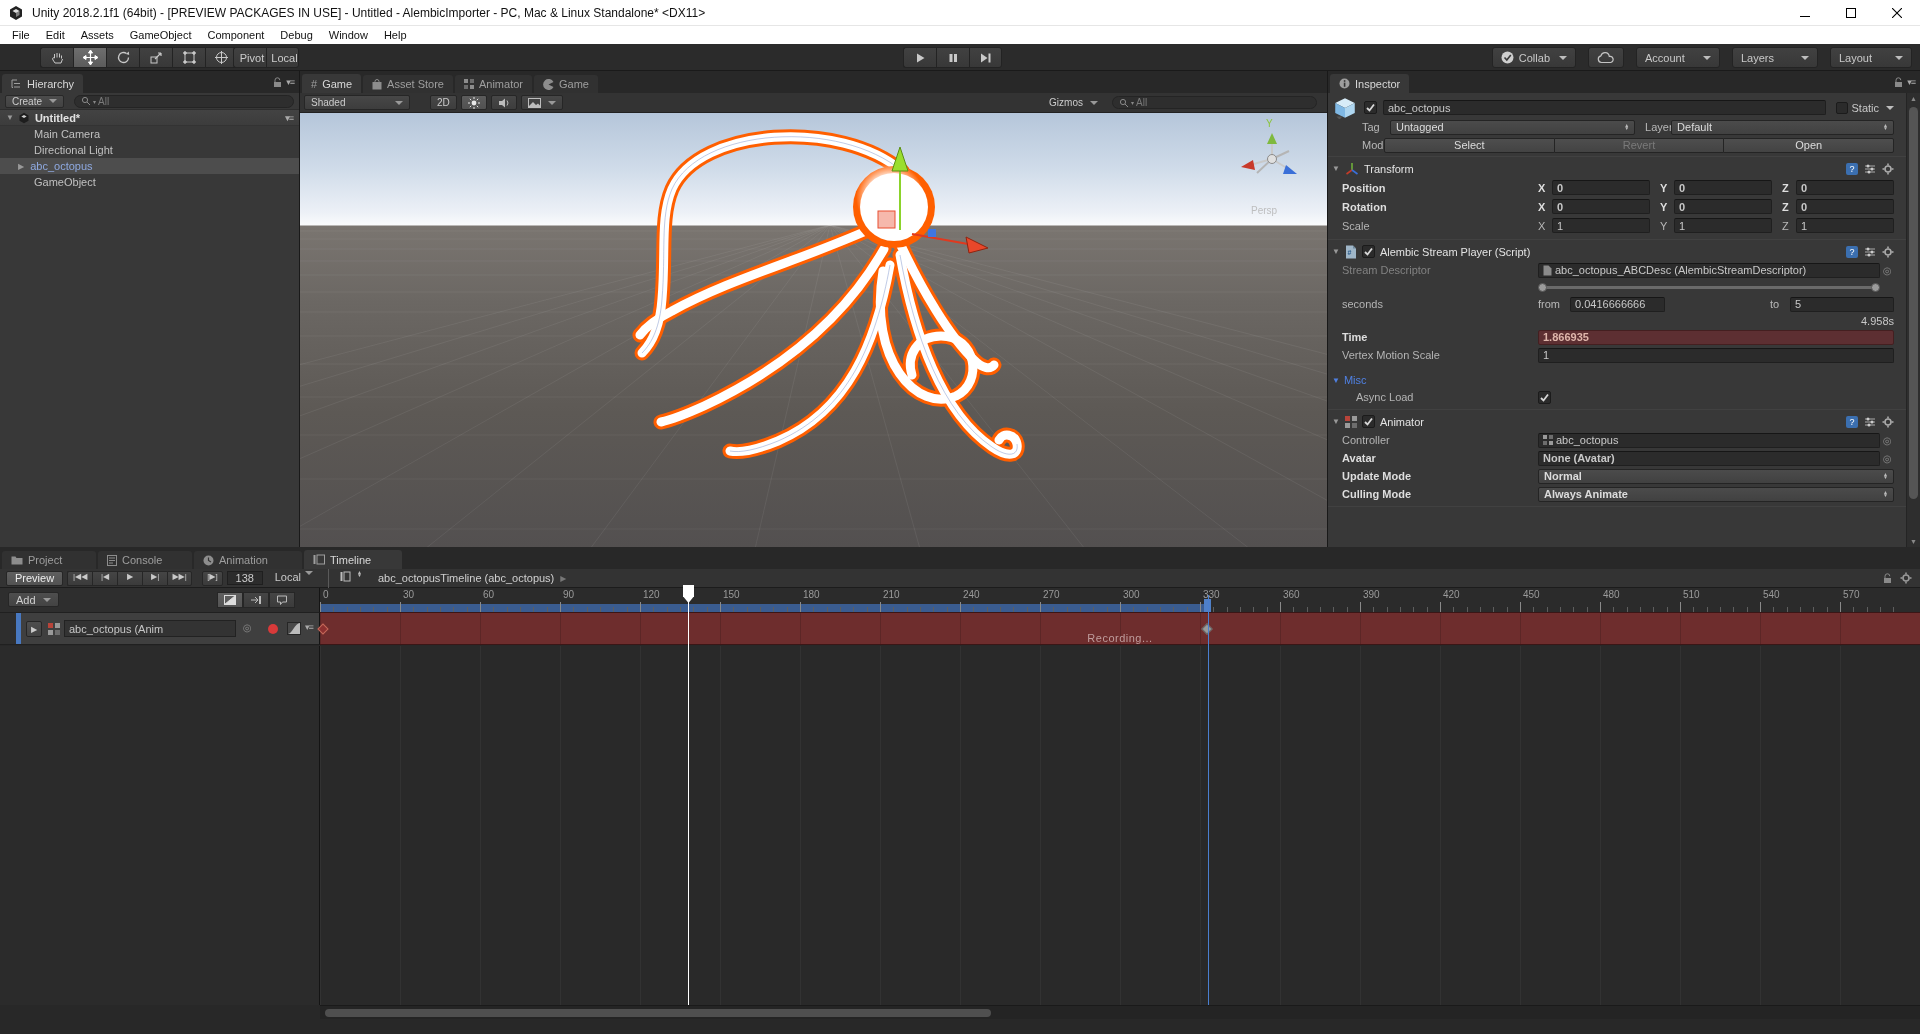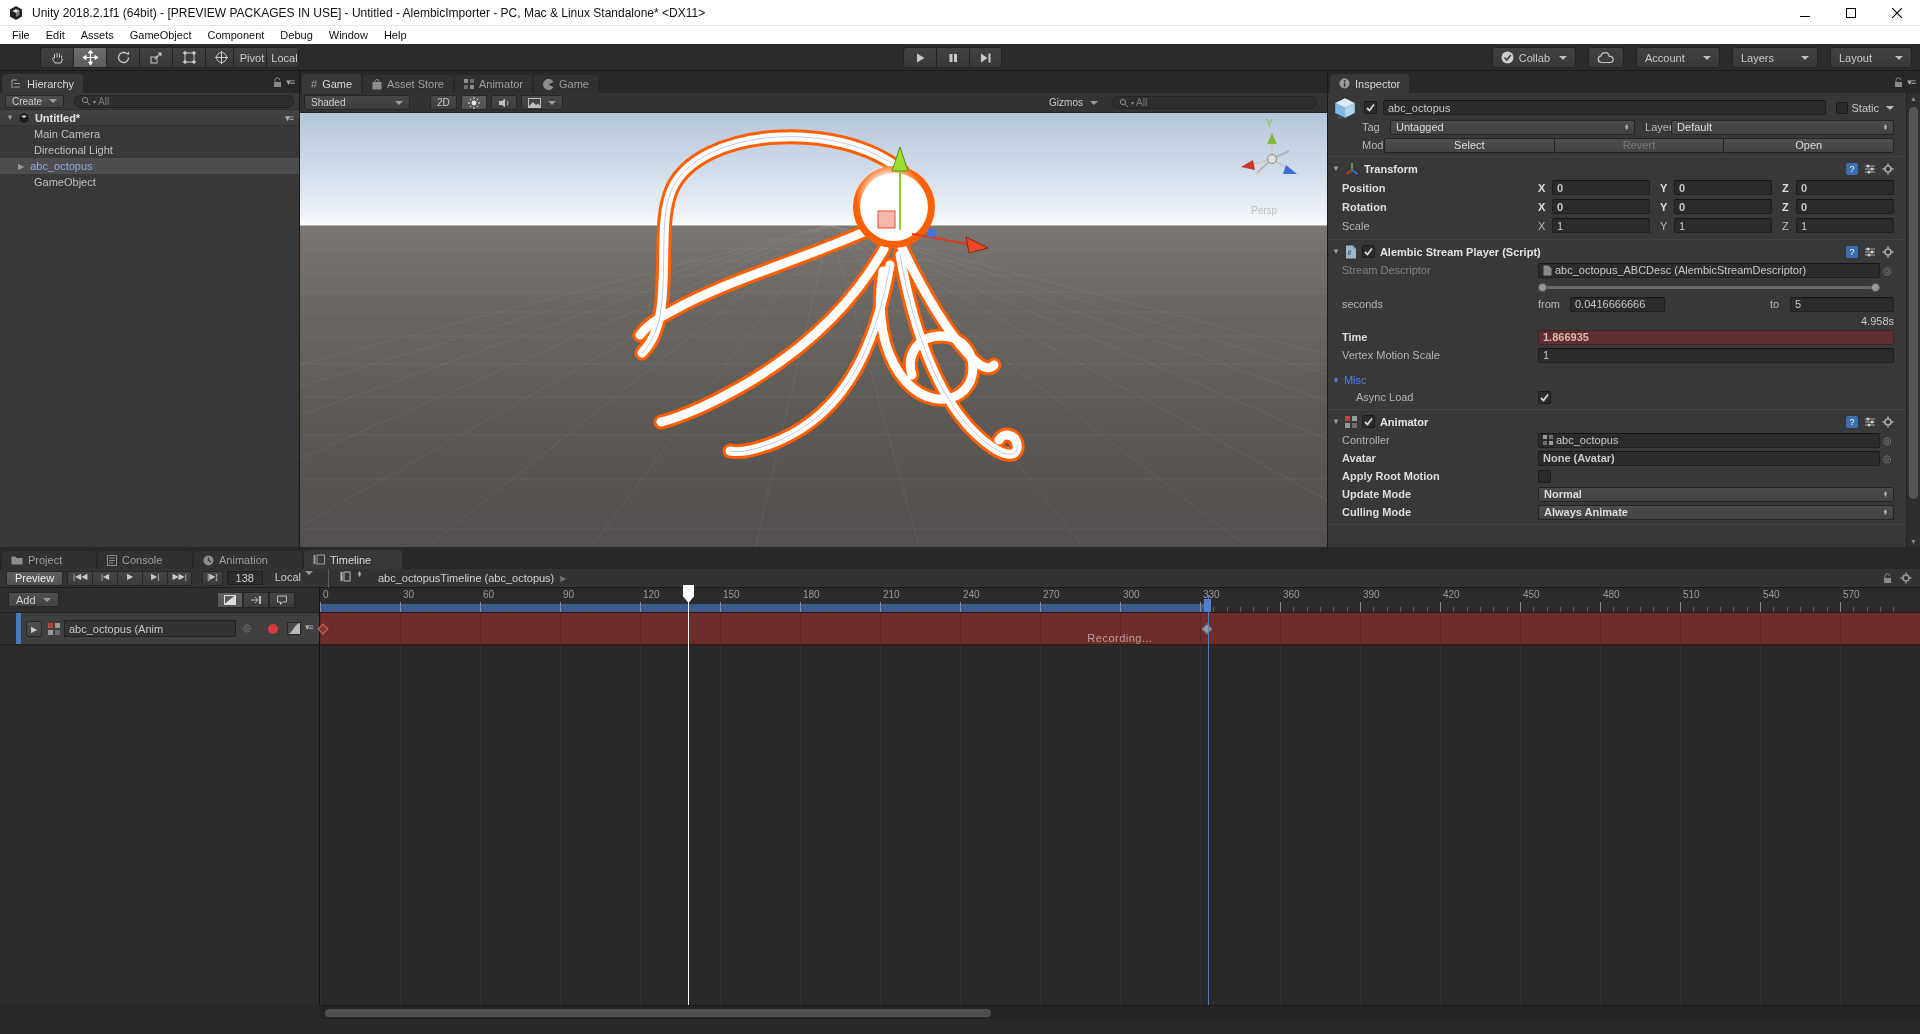--- a/index.html
+++ b/index.html
@@ -53,21 +53,21 @@
 .irow{display:flex;align-items:center;height:18px;padding-left:14px;padding-right:12px}
 .ilabel{width:196px;flex:none;color:#b4b4b4;white-space:nowrap;overflow:hidden}
 .b{font-weight:bold;color:#dedede}
 .dim{color:#828282}
 .ifield{flex:1;height:15px;background:#2b2b2b;border:1px solid #1f1f1f;border-top-color:#161616;border-radius:2px;color:#c8c8c8;display:flex;align-items:center;padding:0 4px;white-space:nowrap;overflow:hidden}
 .ifield.red{background:#5d2f32;border-color:#441f20;color:#dfb6ab;font-weight:bold}
 .idrop{flex:1;height:15px;background:linear-gradient(#4b4b4b,#414141);border:1px solid #242424;border-radius:2px;color:#dcdcdc;display:flex;align-items:center;justify-content:space-between;padding:0 5px;white-space:nowrap;overflow:hidden}
 .ddpair{display:flex;flex-direction:column;align-items:center;line-height:3px;font-size:5px;color:#bbb}
 .picker{width:14px;text-align:center;color:#8a8a8a;flex:none;font-size:10px}
 .chead{display:flex;align-items:center;height:19px;padding-left:4px;padding-right:12px;gap:5px}
-.chead .title{font-weight:bold;color:#e3e3e3;flex:1}
+.chead .title{font-weight:normal;color:#e3e3e3;flex:1}
 .cicons{display:flex;gap:6px;align-items:center}
 .divider{height:1px;background:#2a2a2a;border-bottom:1px solid #414141;margin:2px 0}
 .checkbox{width:13px;height:13px;background:#2b2b2b;border:1px solid #1b1b1b;border-radius:2px;display:flex;align-items:center;justify-content:center;flex:none}
 .ax{display:flex;flex:1;align-items:center;margin-right:10px;gap:4px}
 .ax:last-child{margin-right:0}
 .axl{width:10px;flex:none}
 .mbtn{flex:1;height:15px;background:linear-gradient(#4e4e4e,#434343);border:1px solid #242424;color:#dcdcdc;display:flex;align-items:center;justify-content:center}
 .mbtn.dis{color:#7a7a7a}
 .minmax{flex:1;height:15px;position:relative}
 .minmax .groove{position:absolute;left:2px;right:2px;top:6px;height:3px;background:#6a6a6a;border-radius:2px}
@@ -811,24 +811,20 @@
         <span>abc_octopus</span>
       </div>
       <span class="picker">◎</span>
     </div>
     <div class="irow">
         <span class="ilabel b">Avatar</span>
       <div class="ifield b">
           <span>None (Avatar)</span>
         </div>
       <span class="picker">◎</span>
-    </div>
-    <div class="irow">
-        <span class="ilabel b">Apply Root Motion</span>
-      <span class="checkbox"></span>
     </div>
     <div class="irow">
         <span class="ilabel b">Update Mode</span>
       <div class="idrop b">
           <span>Normal</span>
           <span class="ddpair">▲<br>▼</span>
         </div>
     </div>
     <div class="irow">
         <span class="ilabel b">Culling Mode</span>

